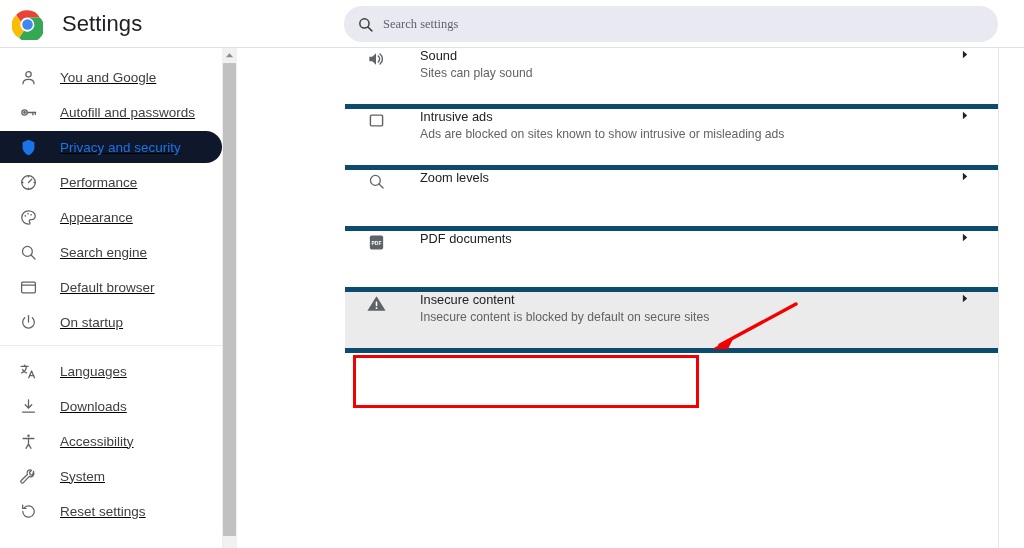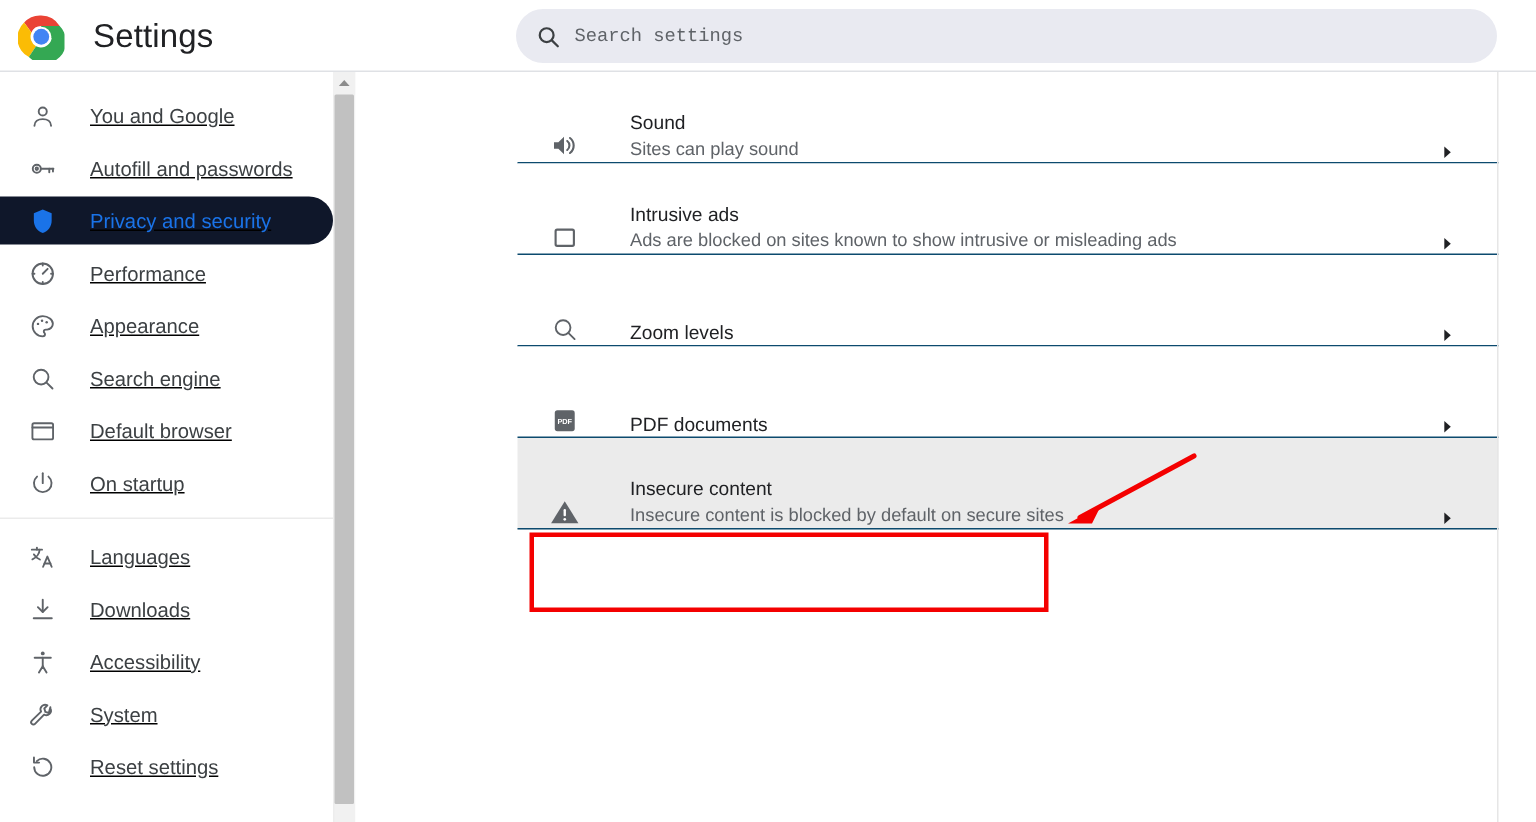--- a/index.html
+++ b/index.html
@@ -26,21 +26,21 @@
     font-size:22px; color:#202124; letter-spacing:.1px; line-height:32px;
     font-weight:400;
   }
   .search-wrap {
     position:absolute; left:344px; top:6px; width:654px; height:36px;
     background:#e9eaf1; border-radius:18px; display:flex; align-items:center;
   }
   .search-icon { margin-left:13px; width:17px; height:17px; flex:0 0 auto; display:block; }
   .search-input {
     border:0; outline:0; background:transparent;
-    font-family:Liberation Mono, monospace;
+    font-family:Liberation Serif, serif;
     font-size:12.5px; color:#3c4043; margin-left:9px; width:560px;
     height:20px; line-height:20px;
   }
   .search-input::placeholder { color:#5f6368; opacity:1; }
 
   
   .sidebar {
     position:absolute; left:0; top:48px; width:222px; height:500px;
     background:#fff; padding-top:10px;
   }
@@ -86,22 +86,22 @@
 
   
   .content {
     position:absolute; left:345px; top:48px; width:654px; height:500px;
     background:#fff;
   }
   .content-edge-right {
     position:absolute; left:998px; top:48px; width:1px; height:500px; background:#e6e6e6;
   }
   .row {
-    position:relative; display:flex; align-items:flex-end;
-    height:61px; border-bottom:1px solid #0c4a6e; padding-left:20px;
+    position:relative; display:flex; align-items:flex-start;
+    height:61px; border-bottom:5px solid #0c4a6e; padding-left:20px;
     cursor:pointer; background:#fff;
   }
   .row.highlight { background:#ebebeb; }
   .row .r-ico {
     width:22px; height:22px; flex:0 0 22px;
     display:flex; align-items:center; justify-content:center; color:#5f6368;
   }
   .row .r-txt { margin-left:33px; flex:1 1 auto; }
   .row .r-title { font-size:12.8px; color:#202124; line-height:16px; }
   .row .r-sub { font-size:12.2px; color:#5f6368; line-height:17px; margin-top:1px; }

